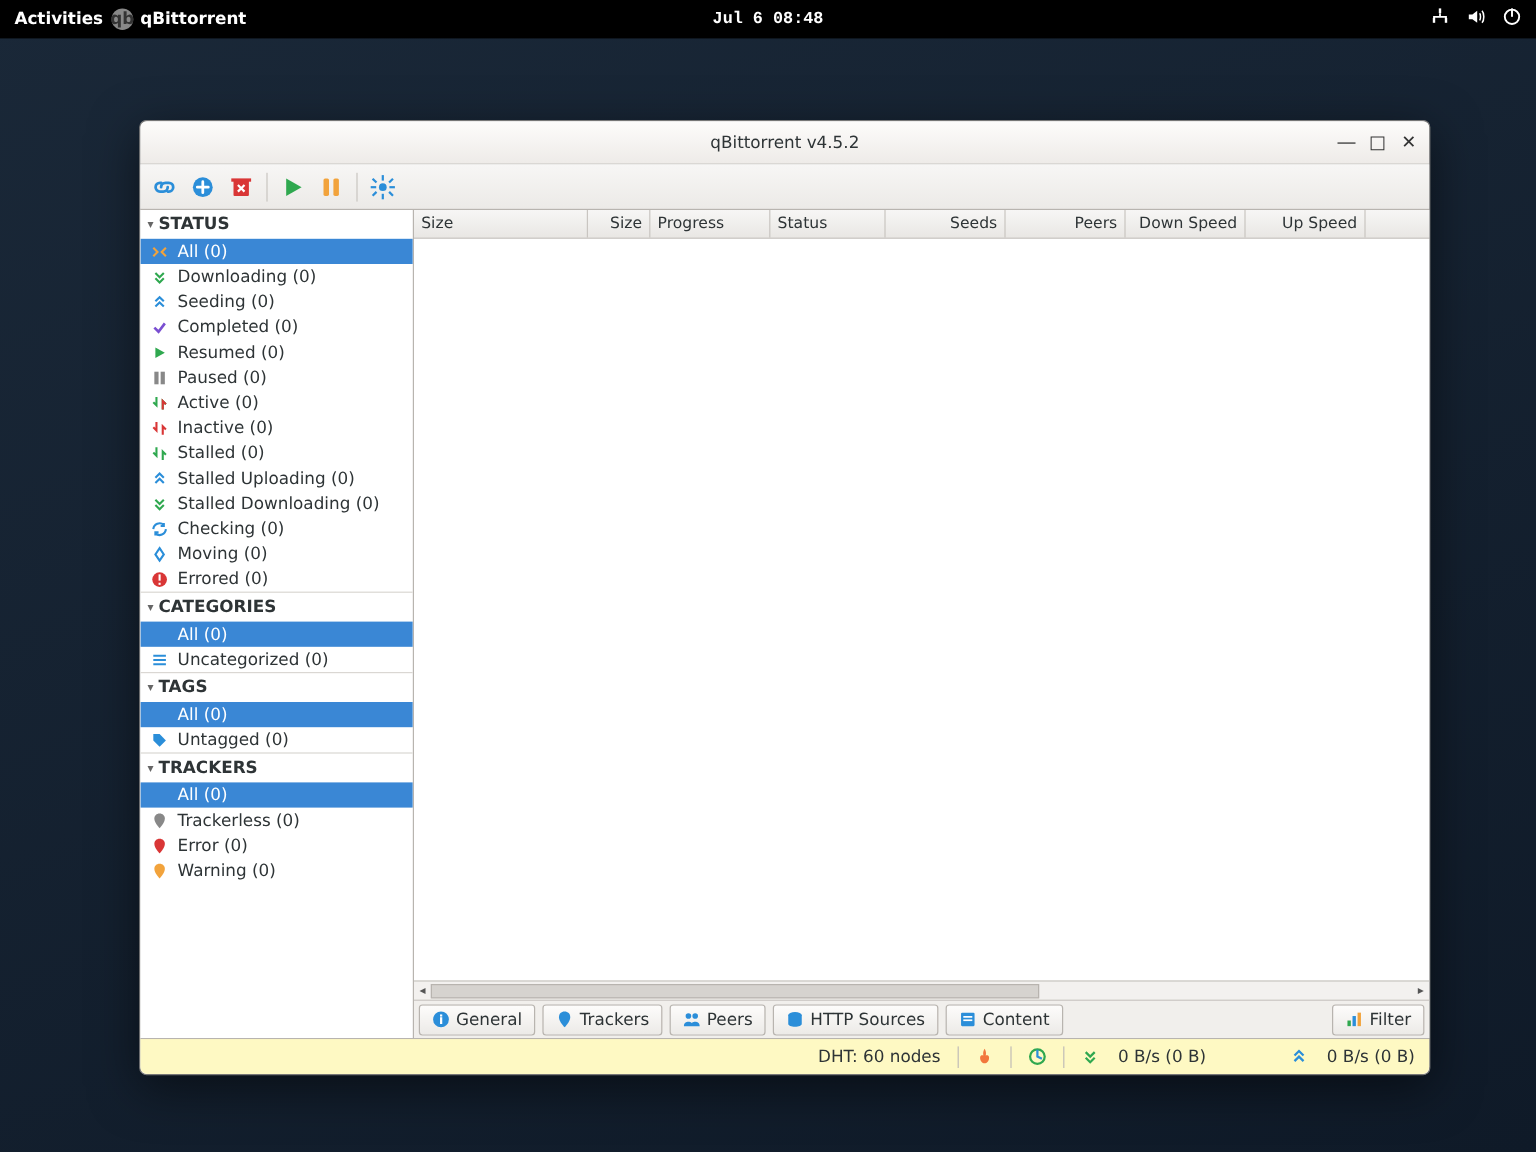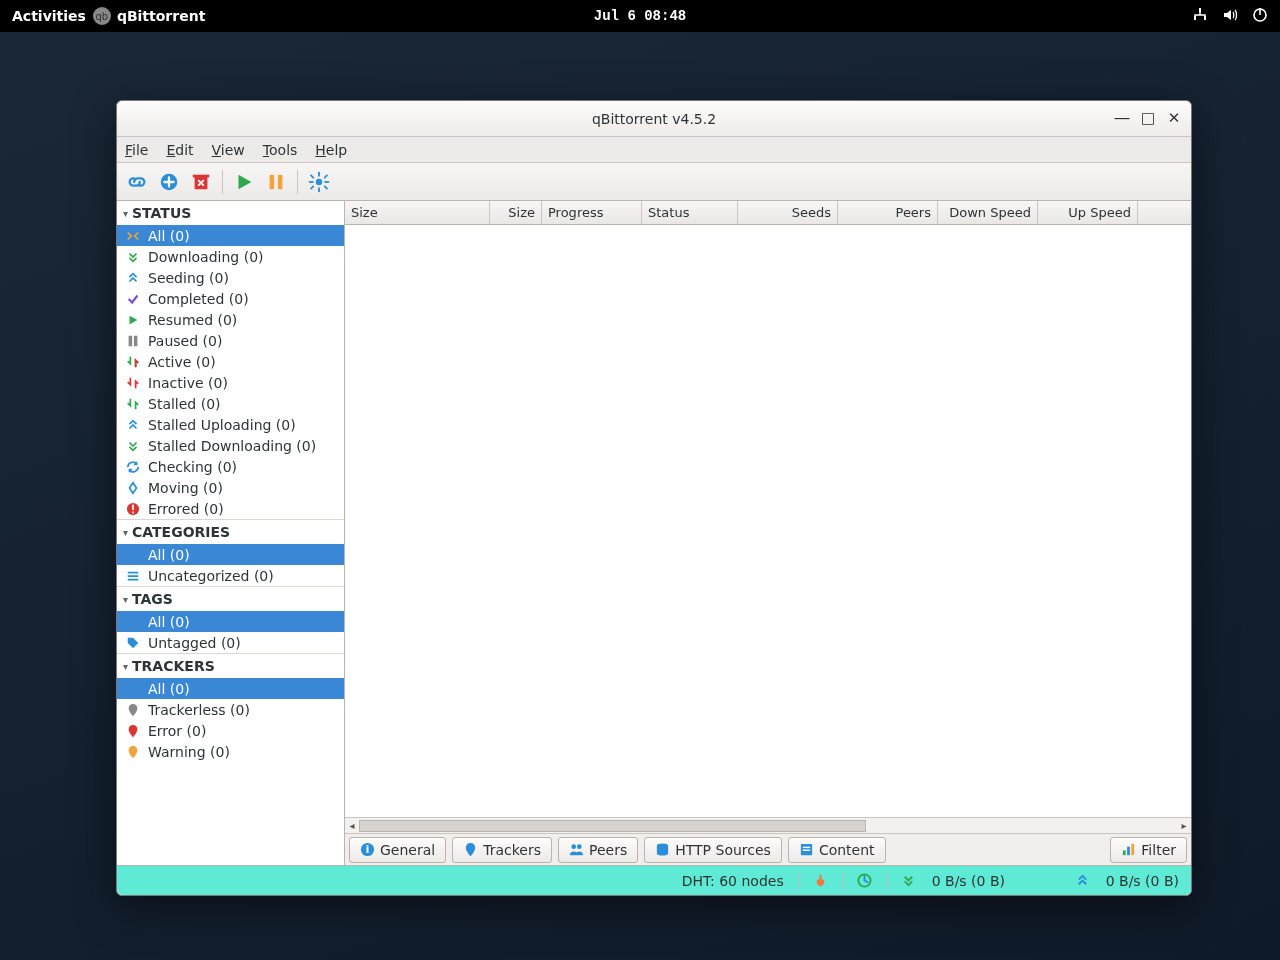--- a/index.html
+++ b/index.html
@@ -3,21 +3,21 @@
 <meta charset="utf-8">
 <style>
 * { box-sizing: border-box; margin: 0; padding: 0; font-family: "DejaVu Sans", "Liberation Sans", sans-serif; }
 body { width: 1280px; height: 960px; background: linear-gradient(160deg,#1a2838 0%,#0f1a28 100%); overflow: hidden; }
 
 
 .topbar { height: 32px; background: #000; color: #fff; display: flex; align-items: center; font-size: 14px; font-weight: 600; padding: 0 12px; justify-content: space-between; }
 .topbar-left { display:flex; align-items:center; gap:7px; }
 .topbar-center { position:absolute; left:50%; transform:translateX(-50%);font-family:Liberation Mono, monospace; }
 .topbar-right { display:flex; align-items:center; gap:14px; }
-.app-icon { width:18px;height:18px;border-radius:50%;background:#888;display:inline-flex;align-items:center;justify-content:center;font-size:10px;font-weight:normal;color:#333;margin-right:6px; }
+.app-icon { width:18px;height:18px;border-radius:50%;background:#888;display:inline-flex;align-items:center;justify-content:center;font-size:14px;font-weight:bold;color:#333;margin-right:6px; }
 .sys-icon svg { width:16px;height:16px;fill:#fff; }
 
 
 .window { position:absolute; left:116px; top:100px; width:1076px; height:796px; background:#f6f5f4; border:1px solid #777; border-radius:6px; display:flex; flex-direction:column; box-shadow:0 10px 40px rgba(0,0,0,.5); }
 .titlebar { height:36px; display:flex; align-items:center; justify-content:center; position:relative; font-size:14px; color:#2e3436; border-bottom:1px solid #c9c5c1; background:linear-gradient(#fdfcfb,#eeebe8); border-radius:6px 6px 0 0; }
 .wincontrols { position:absolute; right:8px; top:8px; display:flex; gap:8px; }
 .wincontrols span { font-size:15px; color:#333; cursor:default; display:inline-block; width:18px; text-align:center; }
 
 .menubar { height:26px; display:flex; align-items:center; padding:0 8px; gap:18px; font-size:14px; color:#2e3436; border-bottom:1px solid #c9c5c1; background:#ecebe9; }
 .menubar span { cursor:default; }
@@ -48,21 +48,21 @@
 .hscroll { height:16px; border-top:1px solid #c9c5c1; background:#f3f1ef; display:flex; align-items:center; }
 .hscroll .arrow{width:14px;text-align:center;font-size:10px;color:#555;}
 .hscroll .track{flex:1;height:12px;position:relative;}
 .hscroll .thumb{position:absolute;left:0;top:0;height:12px;width:62%;background:#d6d3cf;border:1px solid #b8b4af;}
 
 .tabsrow { height:32px; display:flex; align-items:center; padding:3px 4px; gap:6px; border-top:1px solid #c9c5c1; background:#f1efec; }
 .tab { height:26px; border:1px solid #b8b4af; border-radius:3px; background:linear-gradient(#fdfcfb,#eceae7); display:flex; align-items:center; gap:5px; padding:0 10px; font-size:14px; color:#2e3436; }
 .tab svg{width:15px;height:15px;}
 .tabsrow .spacer{flex:1;}
 
-.statusbar { height:30px; border-top:1px solid #b8b4af; background:#5eead4; display:flex; align-items:center; justify-content:flex-end; padding:0 12px; gap:14px; font-size:14px; color:#2e3436; border-radius:0 0 6px 6px;}
+.statusbar { height:30px; border-top:1px solid #b8b4af; background:#fef9c3; display:flex; align-items:center; justify-content:flex-end; padding:0 12px; gap:14px; font-size:14px; color:#2e3436; border-radius:0 0 6px 6px;}
 .statusbar .sep{width:1px;height:18px;background:#c0bcb7;}
 .statusbar .grp{display:flex;align-items:center;gap:16px;}
 .statusbar svg{width:15px;height:15px;}
 .statusbar .wide{min-width:160px;}
 </style>
 </head>
 <body>
 
 <div class="topbar">
   <div class="topbar-left">
@@ -94,27 +94,20 @@
 <div class="window">
   <div class="titlebar">
     <span>qBittorrent v4.5.2</span>
     <div class="wincontrols">
       <span>―</span>
       <span>□</span>
       <span>✕</span>
     </div>
   </div>
 
-  <div class="menubar">
-    <span><span class="mnemonic">F</span>ile</span>
-    <span><span class="mnemonic">E</span>dit</span>
-    <span><span class="mnemonic">V</span>iew</span>
-    <span><span class="mnemonic">T</span>ools</span>
-    <span><span class="mnemonic">H</span>elp</span>
-  </div>
 
   <div class="toolbar">
     <div class="tbtn">
         <svg viewBox="0 0 24 24">
           <path d="M9 12a4 4 0 0 1 4-4h3a4 4 0 0 1 0 8h-1M15 12a4 4 0 0 1-4 4H8a4 4 0 0 1 0-8h1" stroke="#2b8ed9" stroke-width="2.5" fill="none" stroke-linecap="round"></path>
         </svg>
       </div>
     <div class="tbtn">
         <svg viewBox="0 0 24 24">
           <circle cx="12" cy="12" r="9" fill="#2b8ed9"></circle>

